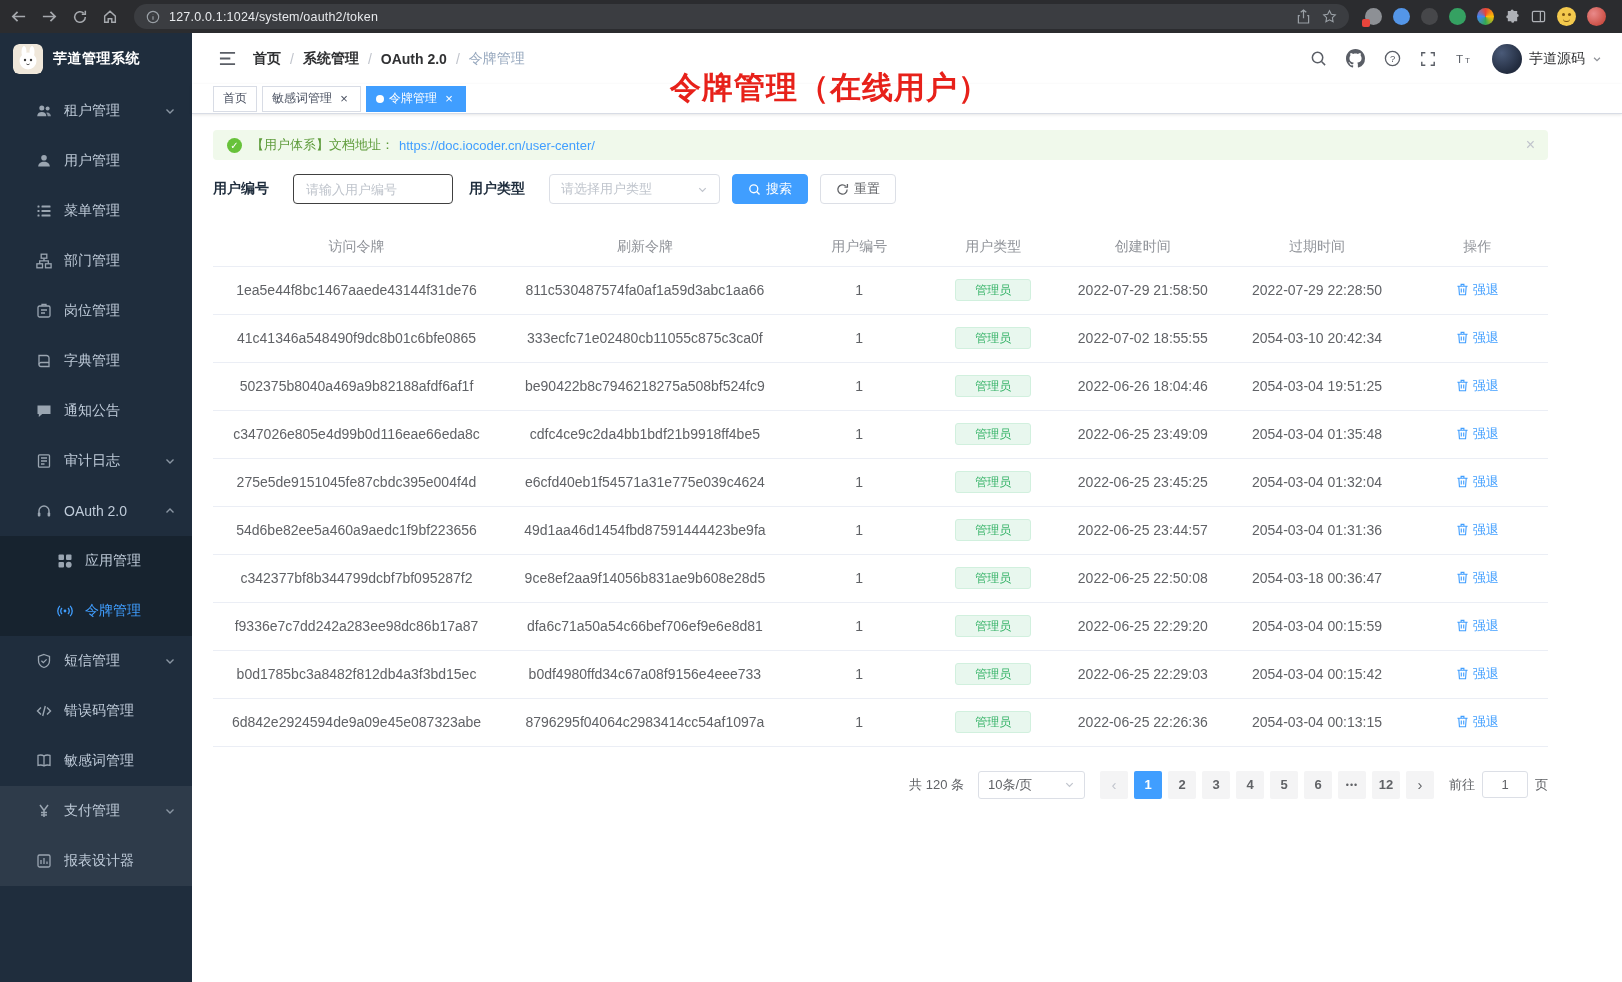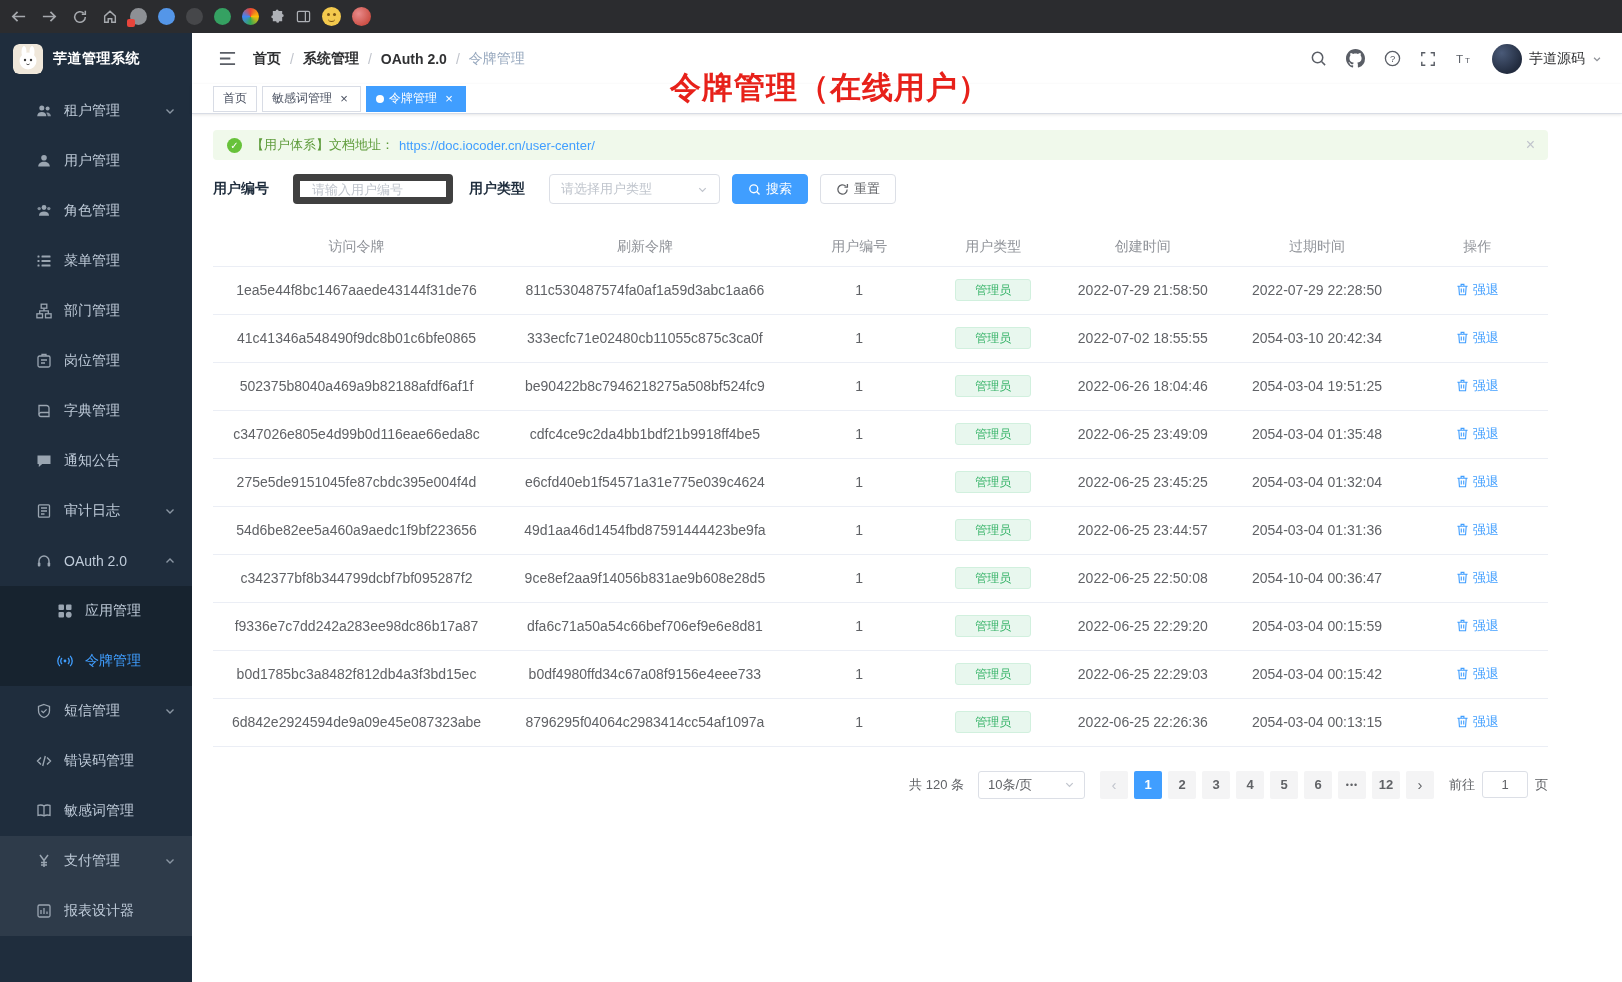--- a/index.html
+++ b/index.html
@@ -70,21 +70,21 @@
 
   .content { padding:16px 74px 0 21px; }
   .alert { height:30px; background:#f0f9eb; border-radius:4px; display:flex; align-items:center; padding:0 14px; font-size:13px; color:#5f9c3c; position:relative; }
   .alert-check { width:15px; height:15px; border-radius:50%; background:#67c23a; color:#fff; font-size:10px; line-height:15px; text-align:center; margin-right:9px; flex:none; }
   .alert-text { font-weight:400; }
   .alert-link { color:#409eff; margin-left:5px; text-decoration:none; cursor:pointer; }
   .alert-close { position:absolute; right:13px; color:#c0c4cc; font-size:16px; line-height:16px; cursor:pointer; }
 
   .filters { display:flex; align-items:center; margin-top:14px; font-size:14px; }
   .f-label { font-weight:700; color:#1f2d3d; margin-right:24px; white-space:nowrap; }
-  .f-input { width:160px; height:30px; border:7px solid #404040; border-radius:4px; padding:0 12px; font-size:13px; color:#606266; margin-right:16px; outline:none; font-family:inherit; }
+  .f-input { width:160px; height:30px; border:1px solid #404040; border-radius:4px; padding:0 12px; font-size:13px; color:#606266; margin-right:16px; outline:none; font-family:inherit; }
   .f-input::placeholder { color:#bfc4cc; }
   .select { width:171px; height:30px; border:1px solid #dcdfe6; border-radius:4px; background:#fff; display:flex; align-items:center; justify-content:space-between; padding:0 11px; font-size:13px; color:#bfc4cc; margin-right:12px; cursor:pointer; }
   .sel-caret { color:#c0c4cc; display:inline-flex; }
   .btn { height:30px; border-radius:4px; font-size:13px; display:inline-flex; align-items:center; gap:5px; padding:0 15px; cursor:pointer; border:1px solid #dcdfe6; background:#fff; color:#606266; font-family:inherit; }
   .btn .btn-ic { display:inline-flex; }
   .btn.primary { background:#409eff; border-color:#409eff; color:#fff; margin-right:12px; }
 
   table.grid { width:100%; border-collapse:collapse; margin-top:24px; font-size:14px; table-layout:fixed; }
   table.grid th { color:#909399; font-weight:500; height:38px; border-bottom:1px solid #ebeef5; text-align:center; padding:0; }
   table.grid td { color:#606266; height:48px; border-bottom:1px solid #ebeef5; text-align:center; padding:0; overflow:hidden; white-space:nowrap; }
@@ -126,20 +126,41 @@
           <path d="M15 9a6 6 0 1 1-1.8-4.3"></path>
           <path d="M15 2v4h-4"></path>
         </svg>
       </span>
     <span class="bicon">
         <svg width="16" height="16" viewBox="0 0 18 18" fill="none" stroke="currentColor" stroke-width="1.6">
           <path d="M3 8l6-5.5L15 8v7h-4v-4H7v4H3z"></path>
         </svg>
       </span>
   </div>
+  <div class="url-pill">
+    <span class="url-info">
+        <svg width="14" height="14" viewBox="0 0 16 16" fill="none" stroke="currentColor" stroke-width="1.3">
+          <circle cx="8" cy="8" r="6.5"></circle>
+          <path d="M8 7.2v4M8 4.6v.3"></path>
+        </svg>
+      </span>
+    <span class="url-text">127.0.0.1:1024/system/oauth2/token</span>
+    <span class="pill-right">
+      <span class="bicon">
+          <svg width="13" height="15" viewBox="0 0 14 16" fill="none" stroke="currentColor" stroke-width="1.3">
+            <path d="M7 1v9M4 3.5L7 1l3 2.5M3 7H1.5v8h11V7H11"></path>
+          </svg>
+        </span>
+      <span class="bicon">
+          <svg width="15" height="15" viewBox="0 0 16 16" fill="none" stroke="currentColor" stroke-width="1.2">
+            <path d="M8 1.8l1.9 3.9 4.3.6-3.1 3 .7 4.3L8 11.6l-3.8 2 .7-4.3-3.1-3 4.3-.6z"></path>
+          </svg>
+        </span>
+    </span>
+  </div>
   <div class="ext-area">
     <span class="ext-dot ext-badged"></span>
     <span class="ext-dot ext-blue"></span>
     <span class="ext-dot ext-dark"></span>
     <span class="ext-dot ext-green"></span>
     <span class="ext-dot ext-multi"></span>
     <span class="ext-gray-ic">
         <svg width="15" height="15" viewBox="0 0 16 16" fill="currentColor">
           <path d="M6 2a1.6 1.6 0 0 1 3.2 0H13v3.2a1.6 1.6 0 0 1 0 3.2V13H9.8a1.6 1.6 0 0 1-3.2 0H3V9.8a1.6 1.6 0 0 1 0-3.2V2z"></path>
         </svg>
@@ -193,32 +214,20 @@
     <span class="mi-icon">
             <svg viewBox="0 0 16 16" fill="currentColor">
               <circle cx="8" cy="4.8" r="2.8"></circle>
               <path d="M2.2 13.6c0-3.2 2.6-4.8 5.8-4.8s5.8 1.6 5.8 4.8z"></path>
             </svg>
           </span>
     <span class="mi-label">用户管理</span>
     <span class="mi-arrow"></span>
   </div>
 
-  <div class="menu-item">
-    <span class="mi-icon">
-            <svg viewBox="0 0 16 16" fill="currentColor">
-              <circle cx="8" cy="4.5" r="2.4"></circle>
-              <path d="M3 12.8c0-2.8 2.2-4.2 5-4.2s5 1.4 5 4.2z"></path>
-              <circle cx="3.2" cy="5.6" r="1.7" opacity=".8"></circle>
-              <circle cx="12.8" cy="5.6" r="1.7" opacity=".8"></circle>
-            </svg>
-          </span>
-    <span class="mi-label">角色管理</span>
-    <span class="mi-arrow"></span>
-  </div>
 
   <div class="menu-item">
     <span class="mi-icon">
             <svg viewBox="0 0 16 16" fill="currentColor">
               <rect x="1.5" y="2.5" width="2" height="2" rx=".5"></rect>
               <rect x="5.5" y="2.5" width="9" height="2" rx=".5"></rect>
               <rect x="1.5" y="7" width="2" height="2" rx=".5"></rect>
               <rect x="5.5" y="7" width="9" height="2" rx=".5"></rect>
               <rect x="1.5" y="11.5" width="2" height="2" rx=".5"></rect>
               <rect x="5.5" y="11.5" width="9" height="2" rx=".5"></rect>
@@ -661,21 +670,21 @@
                 </a>
     </td>
   </tr>
 
   <tr>
     <td>c342377bf8b344799dcbf7bf095287f2</td>
     <td>9ce8ef2aa9f14056b831ae9b608e28d5</td>
     <td>1</td>
     <td><span class="badge">管理员</span></td>
     <td>2022-06-25 22:50:08</td>
-    <td>2054-10-04 00:36:47</td>
+    <td>2054-03-18 00:36:47</td>
     <td>
       <a class="action">
                   <span class="tico">
                     <svg width="13" height="13" viewBox="0 0 14 14" fill="none" stroke="currentColor" stroke-width="1.2">
                       <path d="M1.5 3.5h11M5.5 3.5v-2h3v2M3 3.5l.7 9.2h6.6l.7-9.2M5.7 6v4.2M8.3 6v4.2"></path>
                     </svg>
                   </span>
                   <span>强退</span>
                 </a>
     </td>

